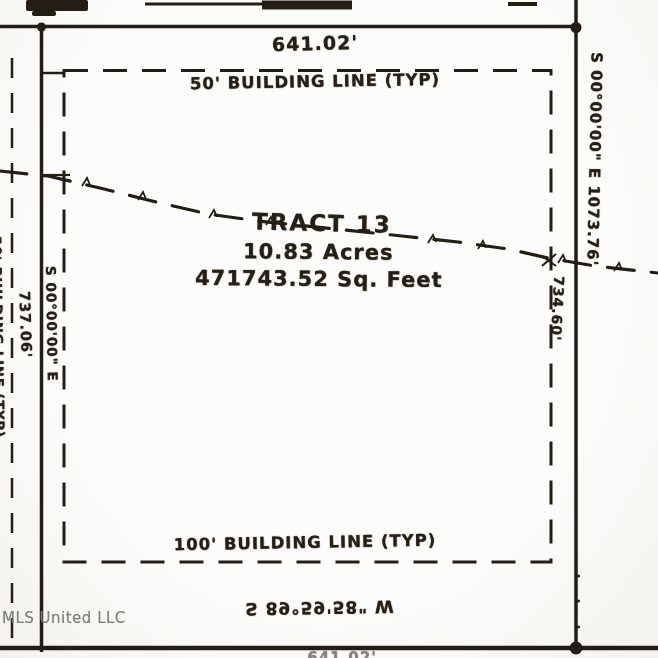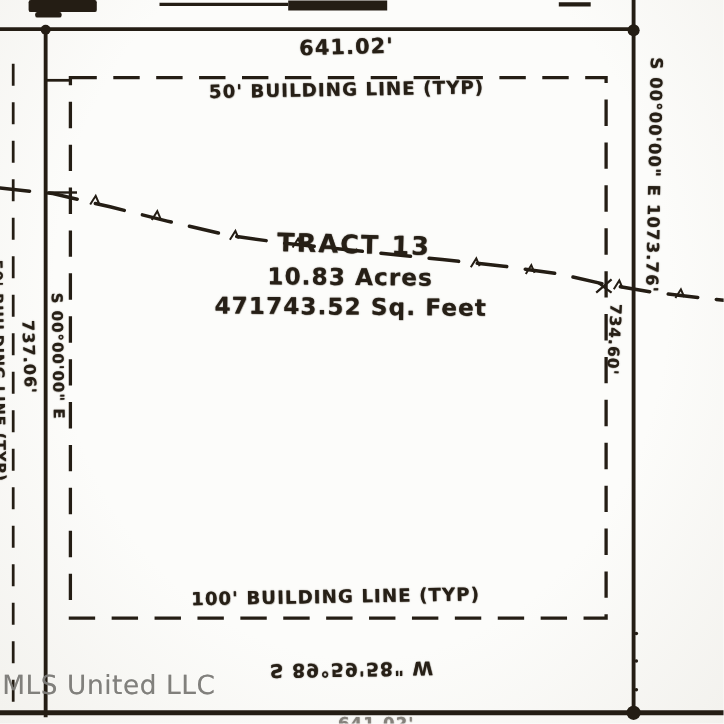--- a/index.html
+++ b/index.html
@@ -75,15 +75,15 @@
 
   <div class="lbl vert" style="left:45px;top:266px;height:140px;font-size:13.5px;transform:rotate(-1deg);">S 00°00'00" E</div>
   <div class="lbl vert" style="left:18px;top:291px;height:105px;font-size:14.5px;transform:rotate(-2deg);">737.06'</div>
   <div class="lbl vert" style="left:-9px;top:236px;height:215px;font-size:13px;transform:rotate(-1deg);">50' BUILDING LINE (TYP)</div>
 
   <div class="lbl center" style="left:155px;top:534px;width:300px;font-size:16.5px;transform:rotate(-1deg);">100' BUILDING LINE (TYP)</div>
 
   <div class="lbl center" style="left:225px;top:598px;width:190px;font-size:17px;transform:scaleY(-1) rotate(1deg);">S 89°59'58" W</div>
   <div class="lbl center" style="left:292px;top:651px;width:100px;font-size:15px;opacity:.55;">641.02'</div>
 
-  <div class="watermark" style="left:2px;top:609px;font-size:24px;">MLS United LLC</div>
+  <div class="watermark" style="left:2px;top:609px;font-size:15px;">MLS United LLC</div>
 
 </div>
 
 </body></html>

